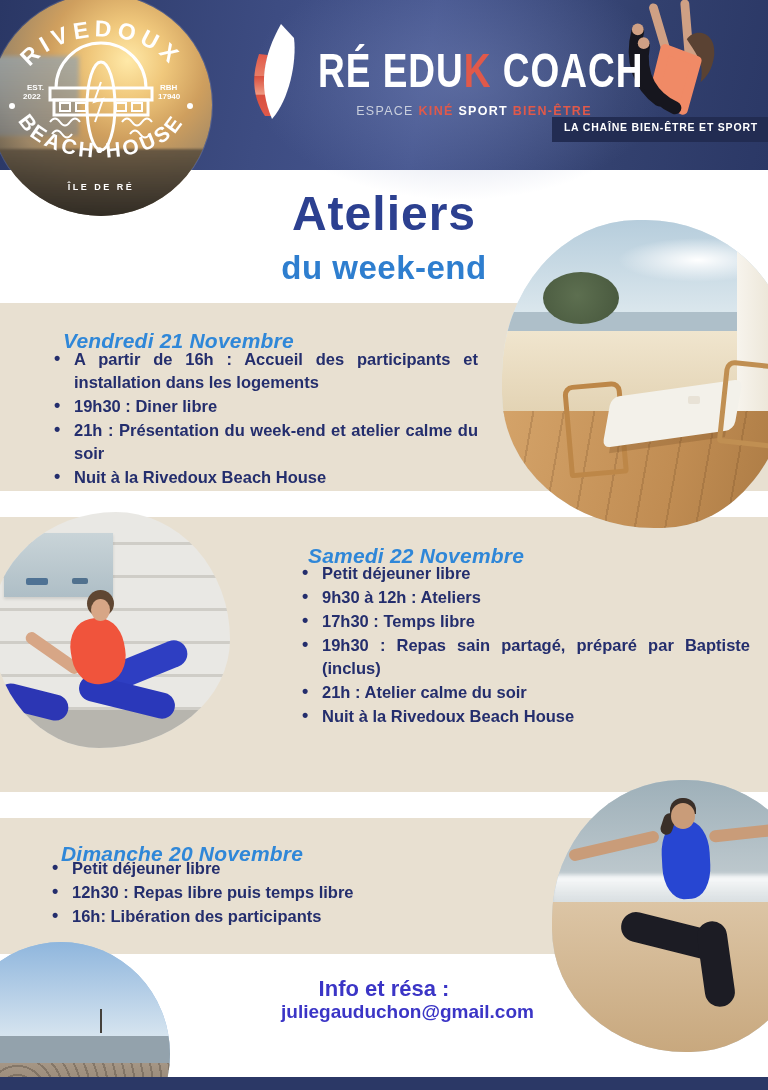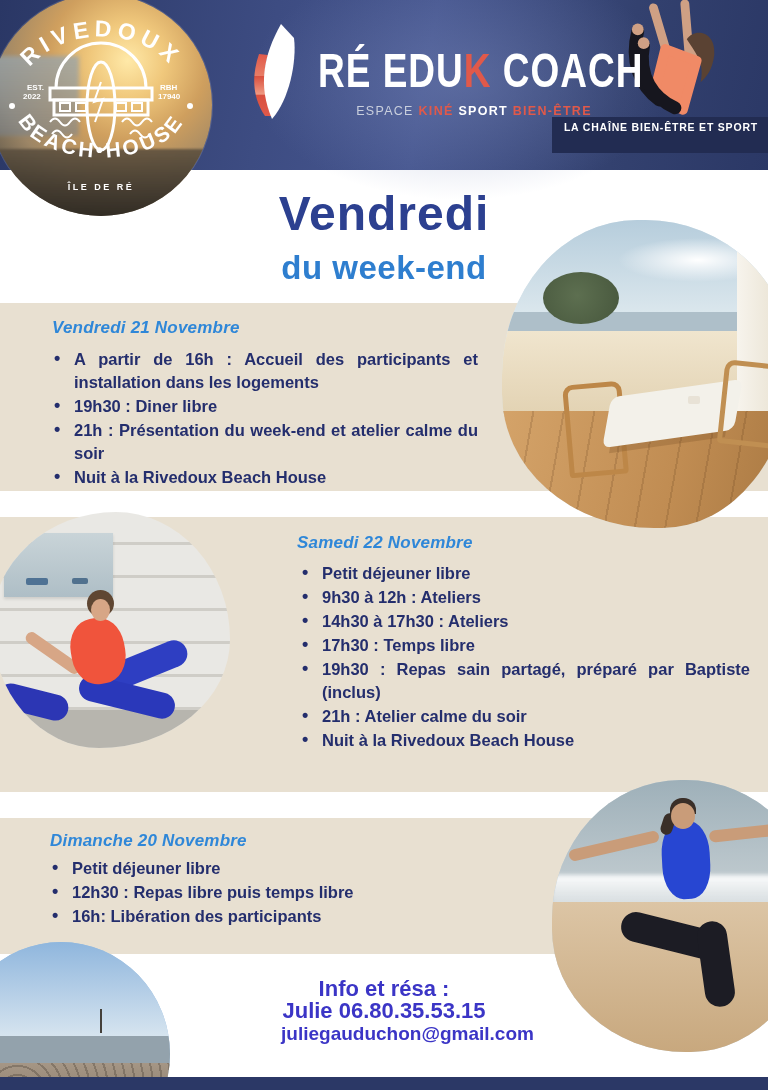--- a/index.html
+++ b/index.html
@@ -27,37 +27,37 @@
   .brand-name{color:#ffffff;font-size:37px;font-weight:bold;letter-spacing:1px;white-space:nowrap;
           transform:scaleY(1.30);transform-origin:top center;}
   .brand-name .accent{color:#e0594a;}
   .tagline{margin-top:18px;font-size:12.5px;font-weight:bold;letter-spacing:1.3px;white-space:nowrap;}
   .tagline .t-espace{color:#c9cfdd;font-weight:normal;}
   .tagline .t-kine{color:#e0594a;}
   .tagline .t-sport{color:#ffffff;}
   .tagline .t-bien{color:#e0594a;text-align:right;}
 
   .pilates{position:absolute;left:588px;top:0;width:178px;height:152px;}
-  .ribbon{position:absolute;right:0;top:117px;height:20px;line-height:20px;padding:0 10px 16px 12px;
+  .ribbon{position:absolute;right:0;top:117px;height:20px;line-height:20px;padding:0 10px 5px 12px;
           background:#222c52;color:#ffffff;font-size:10.5px;font-weight:bold;letter-spacing:.8px;white-space:nowrap;}
 
   
   .title-main{position:absolute;left:0;top:186px;width:768px;text-align:center;margin:0;
           color:#2c4090;font-size:48px;font-weight:bold;letter-spacing:1px;}
   .title-sub{position:absolute;left:0;top:249px;width:768px;text-align:center;margin:0;
           color:#2e7ecf;font-size:33px;font-weight:bold;letter-spacing:.5px;}
 
   
   .band{position:absolute;left:0;width:768px;background:#e8e0d1;}
   .band-vendredi{top:303px;height:188px;}
   .band-samedi{top:517px;height:275px;}
   .band-dimanche{top:818px;height:136px;}
 
   
-  .day-heading{position:absolute;margin:5px;color:#2f87d8;font-size:17px;font-weight:bold;font-style:italic;letter-spacing:.2px;}
+  .day-heading{position:absolute;margin:16px;color:#2f87d8;font-size:21px;font-weight:bold;font-style:italic;letter-spacing:.2px;}
   .h-vendredi{left:47px;top:313px;}
   .h-samedi{left:292px;top:528px;}
   .h-dimanche{left:45px;top:826px;}
 
   ul.events{position:absolute;list-style:none;margin:0;padding:0;
           color:#242e6d;font-size:16.5px;line-height:23px;font-weight:bold;text-align:justify;}
   ul.events li{position:relative;padding-left:24px;margin:0 0 1px 0;}
   ul.events li::before{content:"\2022";position:absolute;left:4px;top:-1px;font-size:18px;}
   .ul-vendredi{left:50px;top:348px;width:428px;}
   .ul-samedi{left:298px;top:562px;width:452px;}
@@ -270,50 +270,48 @@
     <div class="bw-head"></div>
   </div>
 
   <div class="blob blob-shore">
     <div class="s-sky"></div>
     <div class="s-sea"></div>
     <div class="s-mast"></div>
     <div class="s-shore"></div>
   </div>
 
-  <h1 class="title-main">Vendredi</h1>
+  <h1 class="title-main">Ateliers</h1>
   <h2 class="title-sub">du week-end</h2>
 
   <h3 class="day-heading h-vendredi">Vendredi 21 Novembre</h3>
   <ul class="events ul-vendredi">
     <li>A partir de 16h : Accueil des participants et installation dans les logements</li>
     <li>19h30 : Diner libre</li>
     <li>21h : Présentation du week-end et atelier calme du soir</li>
     <li>Nuit à la Rivedoux Beach House</li>
   </ul>
 
   <h3 class="day-heading h-samedi">Samedi 22 Novembre</h3>
   <ul class="events ul-samedi">
     <li>Petit déjeuner libre</li>
     <li>9h30 à 12h : Ateliers</li>
-    <li>14h30 à 17h30 : Ateliers</li>
     <li>17h30 : Temps libre</li>
     <li>19h30 : Repas sain partagé, préparé par Baptiste (inclus)</li>
     <li>21h : Atelier calme du soir</li>
     <li>Nuit à la Rivedoux Beach House</li>
   </ul>
 
   <h3 class="day-heading h-dimanche">Dimanche 20 Novembre</h3>
   <ul class="events ul-dimanche">
     <li>Petit déjeuner libre</li>
     <li>12h30 : Repas libre puis temps libre</li>
     <li>16h: Libération des participants</li>
   </ul>
 
   <div class="contact">
     <div class="c-line">Info et résa :</div>
-    <div class="c-line">Julie 06.80.35.53.15</div>
     <div class="c-email">juliegauduchon@gmail.com</div>
   </div>
 
   <div class="footer-bar"></div>
 
 </div>
 
 </body></html>

